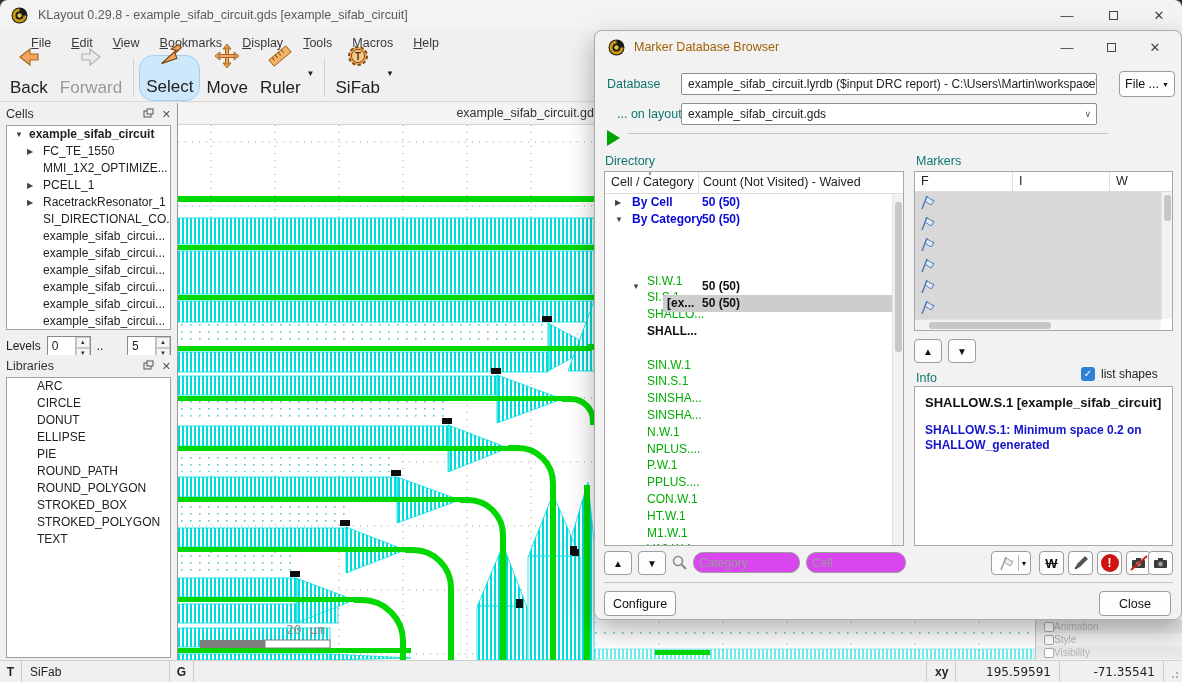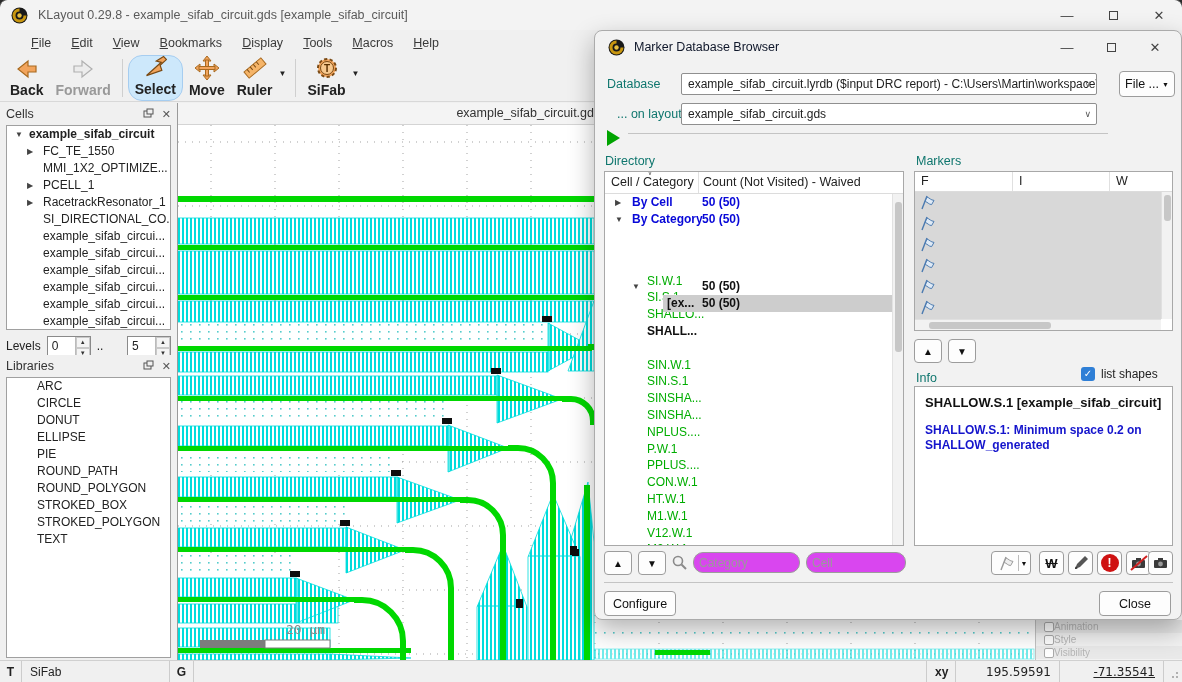--- a/index.html
+++ b/index.html
@@ -23,21 +23,21 @@
              display:flex; align-items:center; padding-left:22px; gap:2px; }
   .menu-item { padding:3px 9px; color:#3a3a3a; font-size:12.5px; }
   .menu-item::first-letter { text-decoration:underline; }
 
   
   .toolbar { position:absolute; left:0; top:55px; width:1182px; height:47px; background:#f0f0f0;
              border-bottom:1px solid #d8d8d8; display:flex; align-items:stretch; padding-left:4px; }
   .tool { display:flex; flex-direction:column; align-items:center; justify-content:flex-end;
           padding:2px 6px 3px; min-width:42px; }
   .tool .ticon { height:26px; display:flex; align-items:center; }
-  .tool .tlabel { font-size:14px; color:#222; margin-top:1px;font-weight:bold; }
+  .tool .tlabel { font-size:17px; color:#222; margin-top:9px; }
   .tool.disabled .tlabel { color:#999; }
   .tool.active { background:var(--select_highlight); border:1px solid #a6cdf0; border-radius:14px; }
   .tsep { width:1px; background:#cfcfcf; margin:4px 5px; }
   .dd-arrow { align-self:center; margin:0 4px 10px 0; font-size:8px; color:#222; }
 
   
   .panel { position:absolute; left:0; width:177px; background:#f0f0f0; }
   .panel-head { height:22px; display:flex; align-items:center; padding:0 6px; color:#333; font-size:12.5px; }
   .panel-head .sp { flex:1; }
   .phicon { color:#555; font-size:11px; margin-left:8px; }
@@ -89,21 +89,21 @@
                  border-left:1px solid #c2c2c2; background:#f2f2f2; overflow:hidden; }
   .lf-row { height:13px; display:flex; align-items:center; gap:0; padding-left:8px; color:#b5b5b5; font-size:10px; }
   .lf-row:nth-child(odd) { background:#e9e9e9; }
   .lf-check { width:10px; height:10px; border:1px solid #aaa; background:#fff; border-radius:2px; flex:0 0 auto; }
 
   
   .dialog { position:absolute; left:594px; top:30px; width:588px; height:590px; background:#f2f2f2;
             border:1px solid #ababab; border-radius:8px; box-shadow:0 10px 26px rgba(0,0,0,.3); }
   .dtitle { position:absolute; left:0; top:0; width:100%; height:32px; display:flex; align-items:center; }
   .dtitle .klogo { margin:0 9px 0 13px; }
-  .dtitle-text { color:#0f172a; font-size:12.5px; }
+  .dtitle-text { color:#a16207; font-size:12.5px; }
   .dwinbtns { position:absolute; right:4px; top:1px; display:flex; }
   .dwinbtns .winbtn { height:30px; width:44px; }
 
   .dlabel { position:absolute; color:#0f766e; font-size:12.5px; }
   .combo { position:absolute; height:22px; background:#fff; border:1px solid #8f8f8f; border-radius:2px;
            display:flex; align-items:center; padding:0 18px 0 6px; overflow:hidden; white-space:nowrap; font-size:12px; }
   .combo .chev { position:absolute; right:5px; color:#555; font-size:9px; }
   .btn { position:absolute; background:#fdfdfd; border:1px solid #9c9c9c; border-radius:4px;
          display:flex; align-items:center; justify-content:center; font-size:12.5px; color:#111; }
   .hsep { position:absolute; height:1px; background:#c4c4c4; }
@@ -511,21 +511,21 @@
     </div>
   </div>
 
   <div class="statusbar">
     <div class="scell bold" style="width:22px;justify-content:center;padding:0;">T</div>
     <div class="scell" style="width:148px;">SiFab</div>
     <div class="scell bold" style="width:24px;justify-content:center;padding:0;">G</div>
     <div class="scell sflex"></div>
     <div class="scell bold" style="width:30px;border-left:1px solid #ccc;">xy</div>
     <div class="scell num" style="width:104px;">195.59591</div>
-    <div class="scell num" style="width:104px;text-decoration:underline;">-71.35541</div>
+    <div class="scell num" style="width:104px;">-71.35541</div>
     <div class="grip">
       <svg width="14" height="14" style="position:absolute;right:2px;bottom:2px;">
           <g fill="#b0b0b0">
         <rect x="10" y="10" width="2" height="2"></rect>
             <rect x="6" y="10" width="2" height="2"></rect>
             <rect x="10" y="6" width="2" height="2"></rect>
       </g>
         </svg>
       </div>
   </div>
@@ -610,20 +610,23 @@
         <div class="trow d1">
           <span class="tlabel t-green">SIN.S.1</span>
           </div>
         <div class="trow d1">
           <span class="tlabel t-green">SINSHA...</span>
           </div>
         <div class="trow d1">
           <span class="tlabel t-green">SINSHA...</span>
           </div>
         <div class="trow d1">
+          <span class="tlabel t-green">N.W.1</span>
+          </div>
+        <div class="trow d1">
           <span class="tlabel t-green">NPLUS....</span>
           </div>
         <div class="trow d1">
           <span class="tlabel t-green">P.W.1</span>
           </div>
         <div class="trow d1">
           <span class="tlabel t-green">PPLUS....</span>
           </div>
         <div class="trow d1">
           <span class="tlabel t-green">CON.W.1</span>

